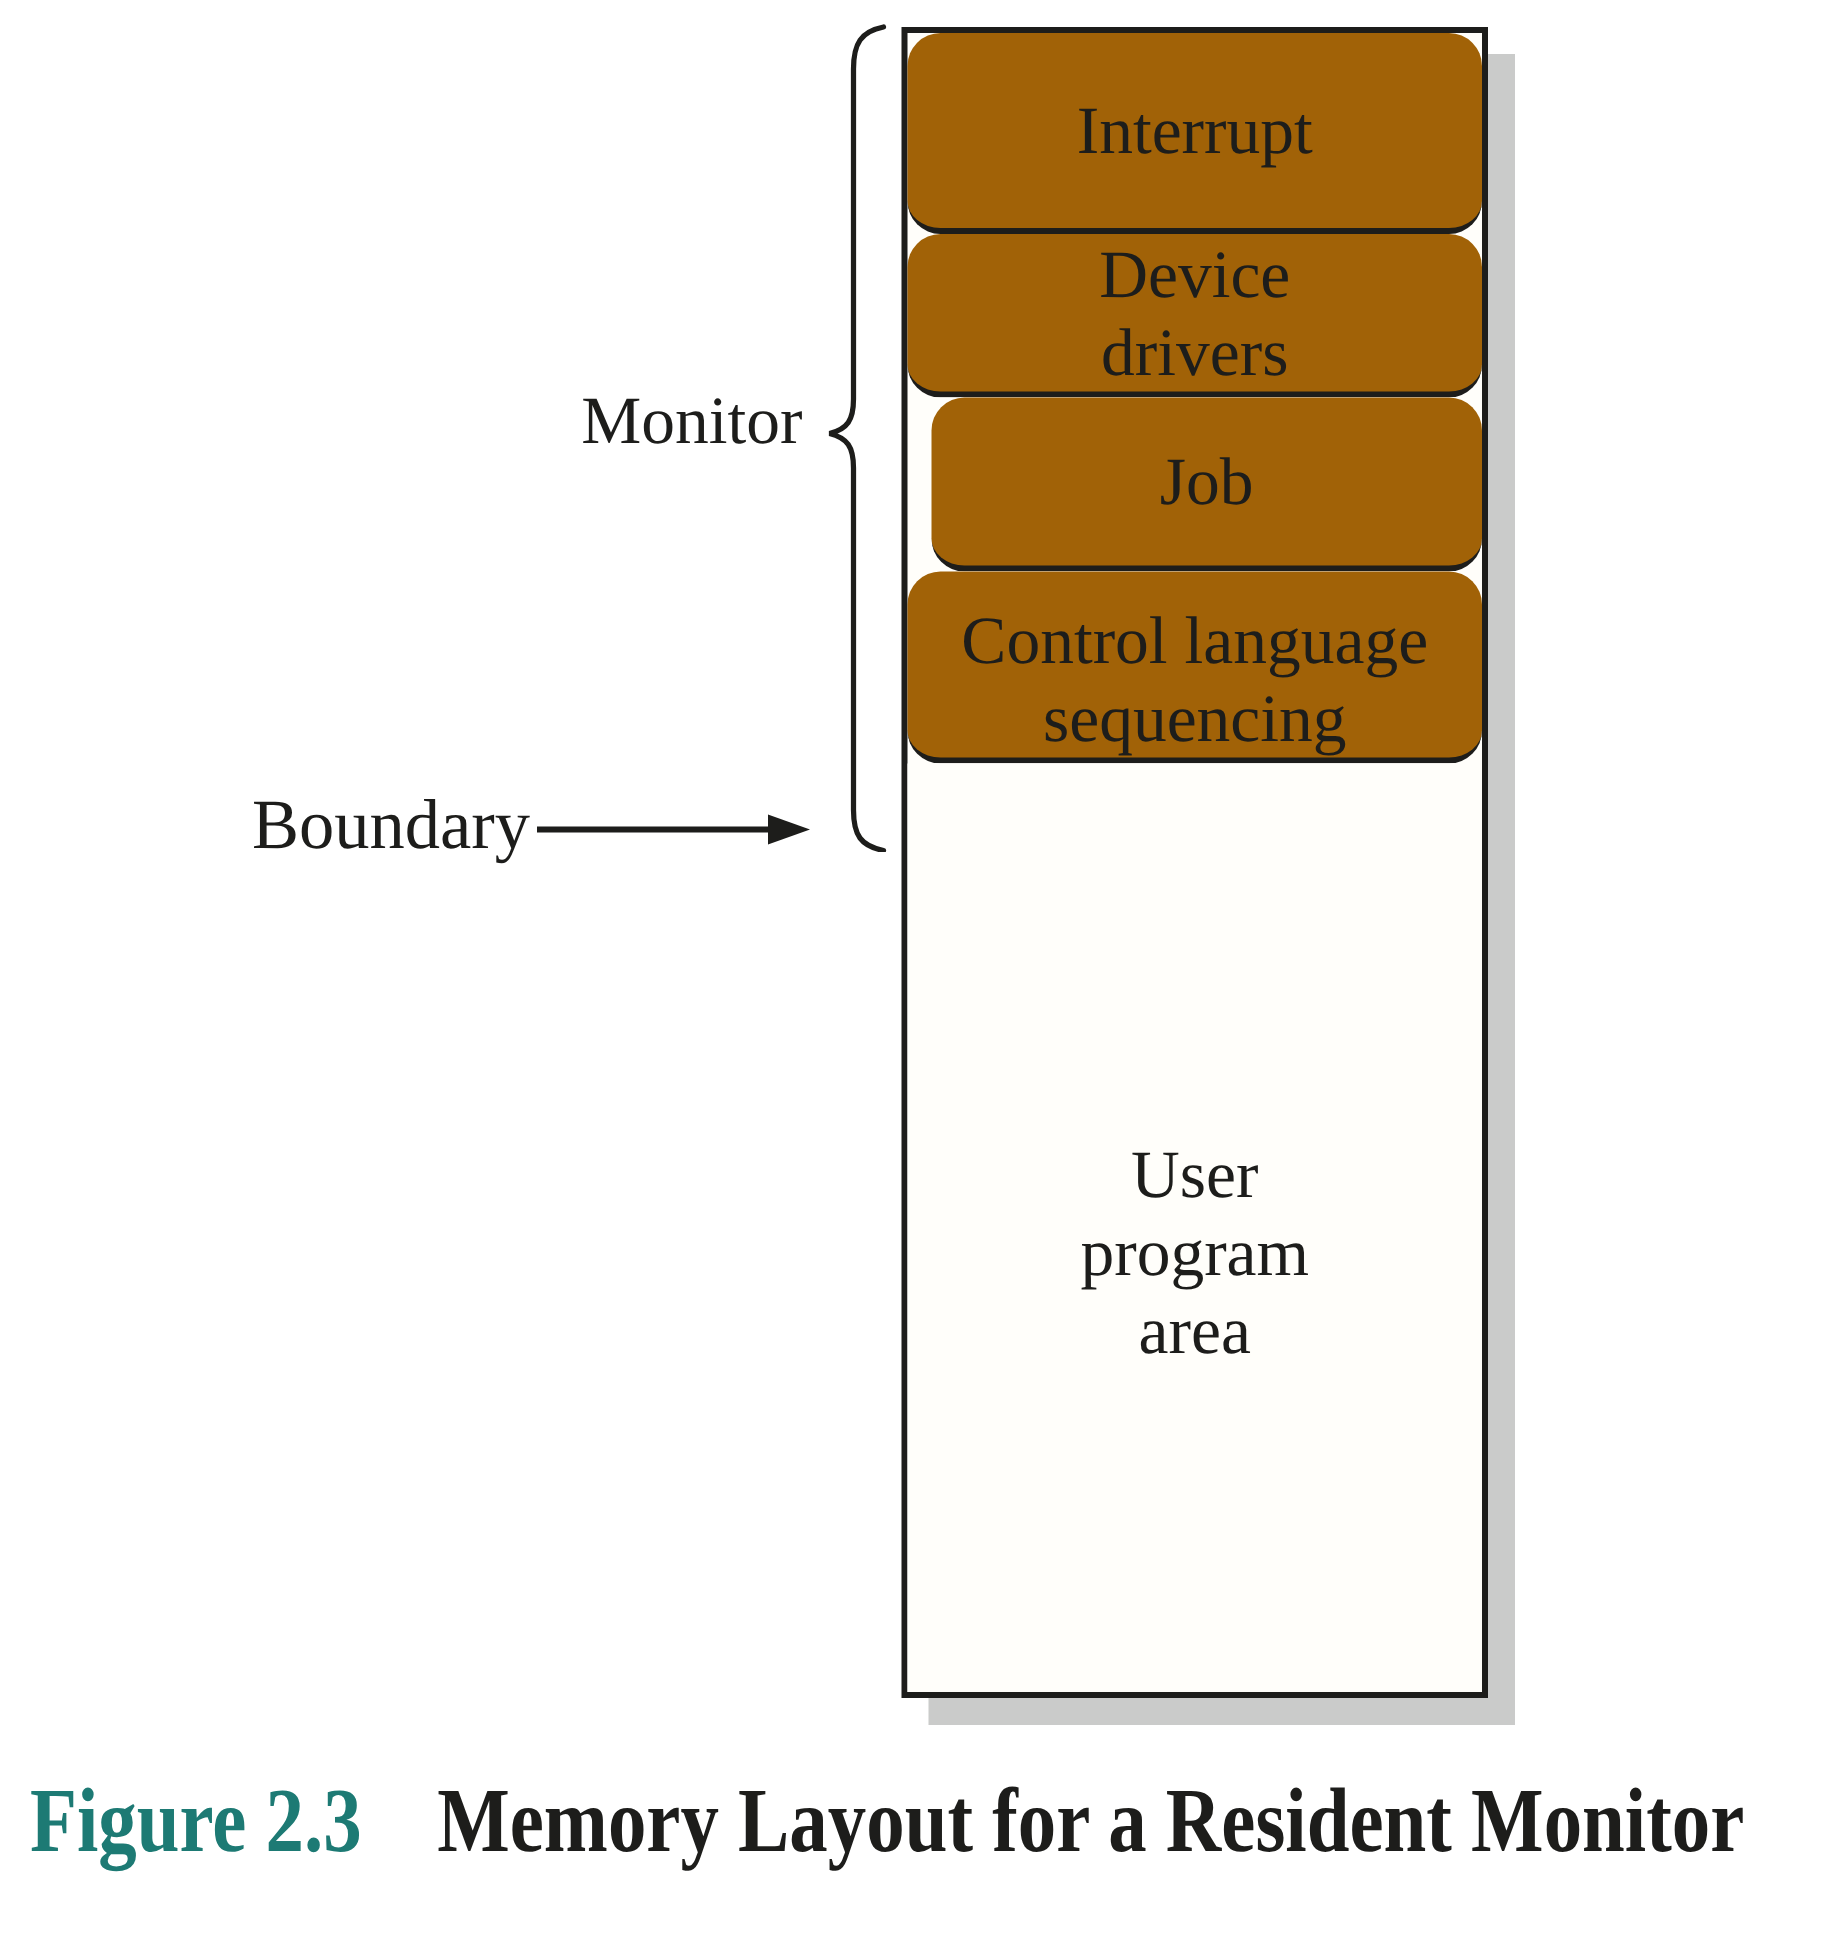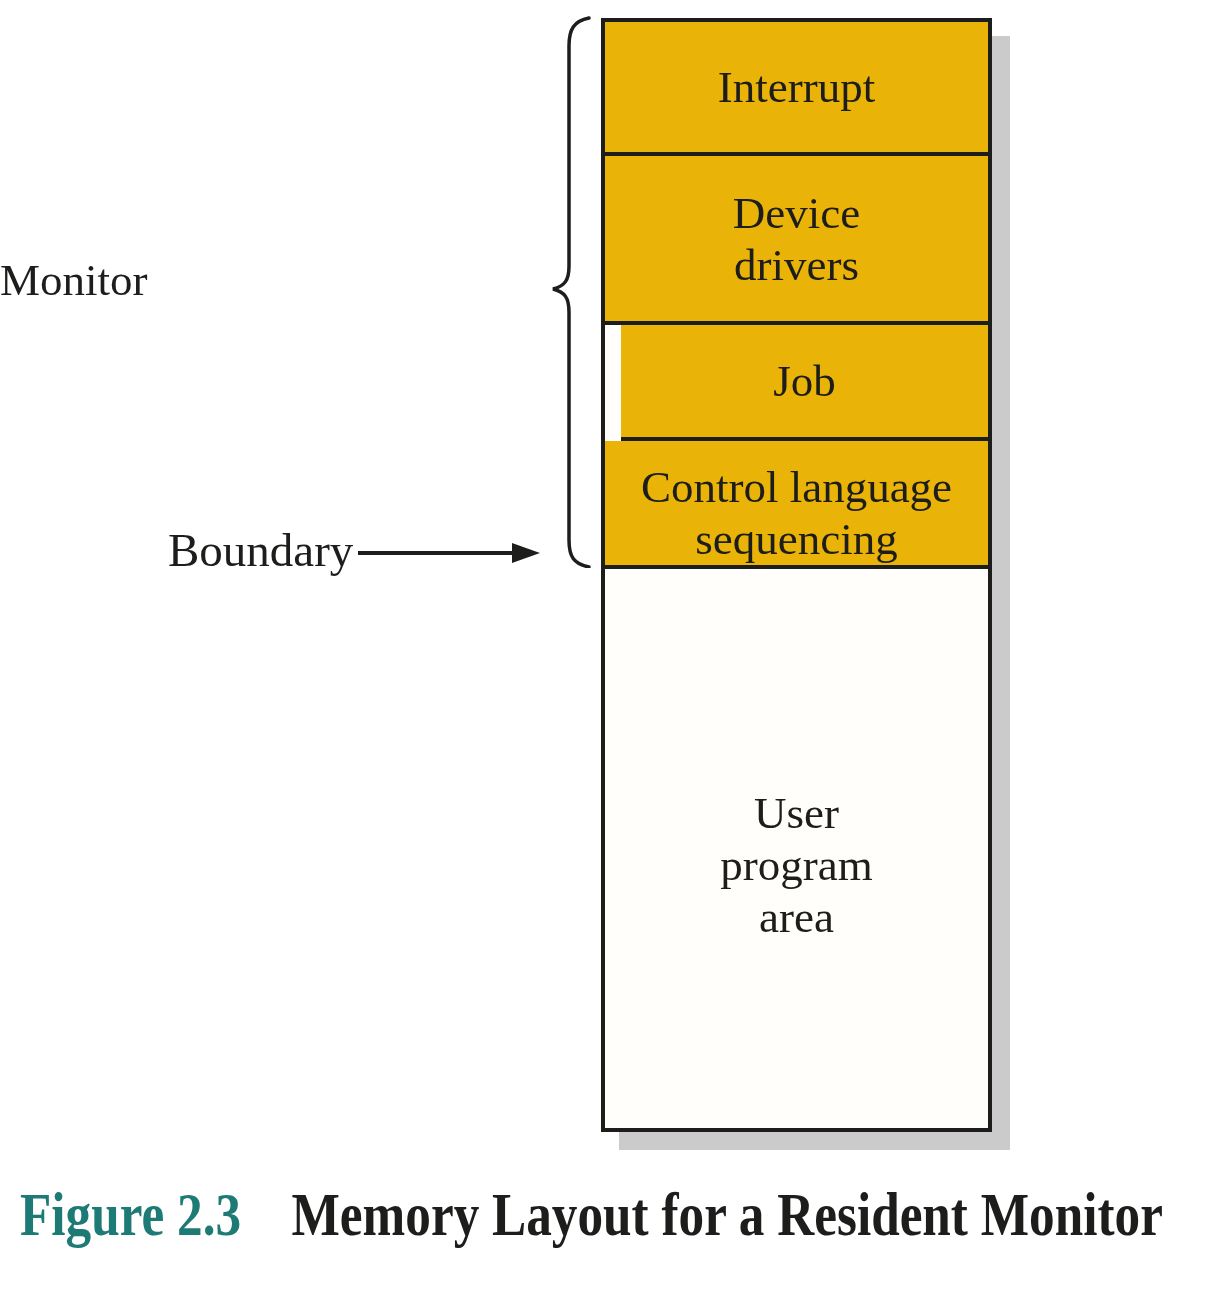--- a/index.html
+++ b/index.html
@@ -35,35 +35,37 @@
     box-sizing: border-box;
     display: flex;
     flex-direction: column;
     align-items: center;
     justify-content: center;
     text-align: center;
     font-size: 45px;
     line-height: 52px;
   }
   .section.shaded {
-    background: #eab308;
+    background: #a16207;
     border-bottom: 4px solid #1d1d1b;
+    border-radius: 22px;
   }
   .s1 { height: 134px; }
-  .s2 { height: 169px; }
+  .s2 { height: 109px; }
   .s3 { height: 116px; margin-left: 16px; }
   .s4 { height: 128px; justify-content: flex-end; }
   .s5 { flex: 1; background: #fffefa; padding-top: 32px; }
 
   
   .monitor-label {
     position: absolute;
     left: 0;
     top: 254px;
     width: 535px;
+    text-align: right;
     font-size: 45px;
     line-height: 52px;
     white-space: nowrap;
   }
   .boundary-label {
     position: absolute;
     left: 168px;
     top: 524px;
     font-size: 47px;
     line-height: 52px;

